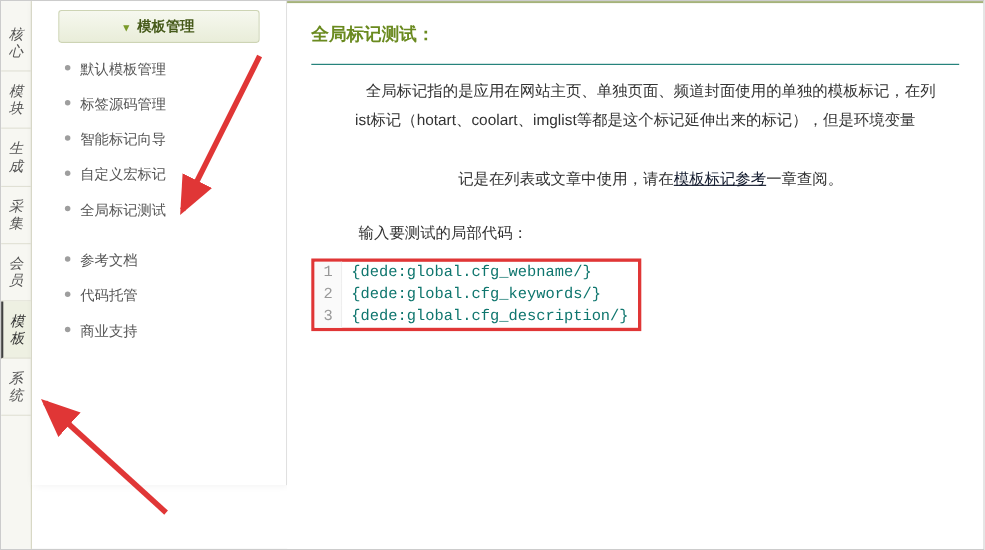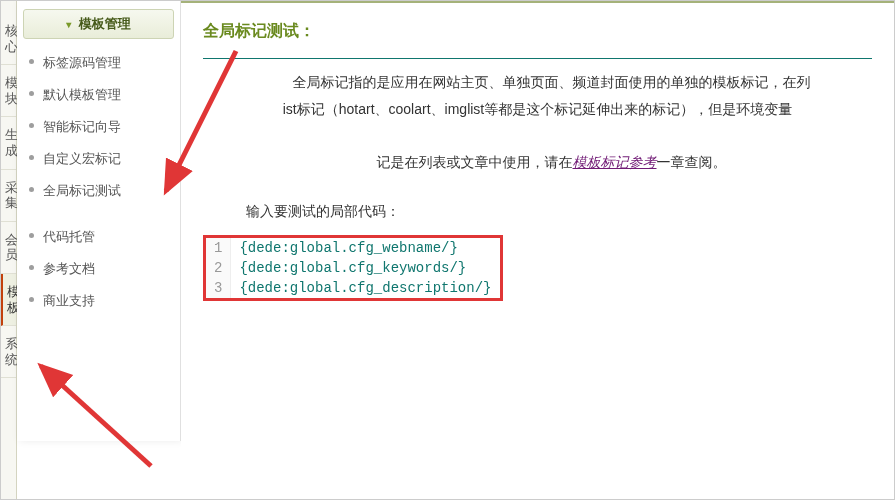--- a/index.html
+++ b/index.html
@@ -9,47 +9,48 @@
     background: #fff;
     color: #333;
     width: 895px;
     height: 500px;
     overflow: hidden;
     border: 1px solid #ccc;
     position: relative;
   }
   .layout { display: flex; height: 100%; }
   .vtabs {
-    width: 16px;
+    width: 28px;
     background: #f7f7f2;
     border-right: 1px solid #d4d4c0;
     display: flex;
     flex-direction: column;
     padding-top: 12px;
+    font-style: italic;
   }
   .vtab {
     writing-mode: horizontal-tb;
     text-align: center;
     padding: 10px 4px;
     font-size: 13px;
     color: #555;
     border-bottom: 1px solid #e0e0d4;
     cursor: pointer;
     line-height: 1.2;
   }
   .vtab.active {
     background: #eef0e2;
     color: #333;
-    border-left: 2px solid #c2410c;
+    border-left: 2px solid #404040;
   }
   .sidebar {
-    width: 164px;
+    width: 232px;
     background: #fff;
     border-right: 1px solid #e0e0e0;
-    padding: 8px 6px;
+    padding: 8px 24px;
     box-shadow: 2px 0 8px rgba(0,0,0,0.08);
     position: relative;
     height: 440px;
   }
   .group-header {
     background: linear-gradient(#f6f8ef, #e9edd9);
     border: 1px solid #cdd4b4;
     border-radius: 3px;
     padding: 5px 8px;
     font-size: 13px;
@@ -103,21 +104,21 @@
     margin-bottom: 10px;
   }
   .desc {
     font-size: 14px;
     color: #333;
     line-height: 1.9;
     margin-bottom: 28px;
     text-align: center;
   }
   .desc .indent { display: inline-block; width: 2em; }
-  .desc a { color: #701a75; text-decoration: underline; font-style: italic; }
+  .desc a { color: #0f172a; text-decoration: underline; }
   .input-label {
     font-size: 14px;
     color: #333;
     margin-bottom: 14px;
     margin-left: 43px;
   }
   .code-wrap {
     border: 3px solid #e03636;
     display: inline-block;
     min-width: 300px;
@@ -159,30 +160,30 @@
     <div class="vtab active">模板</div>
     <div class="vtab">系统</div>
   </div>
 
   <div class="sidebar">
     <div class="group-header">
       <span class="chev">▾</span>
       <span>模板管理</span>
     </div>
     <ul class="menu">
+      <li>默认模板管理</li>
       <li>标签源码管理</li>
-      <li>默认模板管理</li>
       <li>智能标记向导</li>
       <li>自定义宏标记</li>
       <li>全局标记测试</li>
     </ul>
 
     <ul class="menu">
+      <li>参考文档</li>
       <li>代码托管</li>
-      <li>参考文档</li>
       <li>商业支持</li>
     </ul>
   </div>
 
   <div class="main">
     <div class="main-inner">
       <div class="page-title">全局标记测试：</div>
 
       <div class="desc">
         <span class="indent"></span><span>全局标记指的是应用在网站主页、单独页面、频道封面使用的单独的模板标记，在列</span><br>

